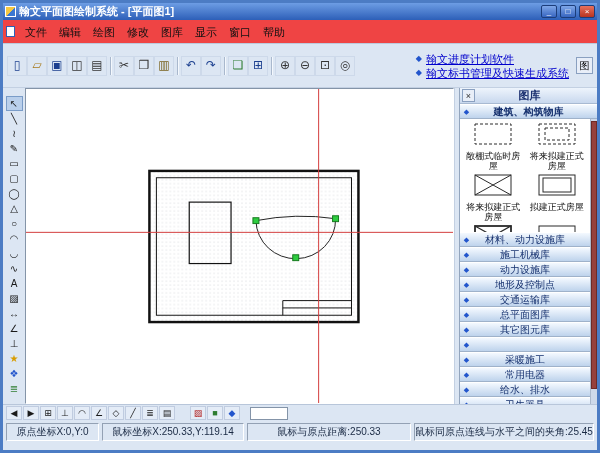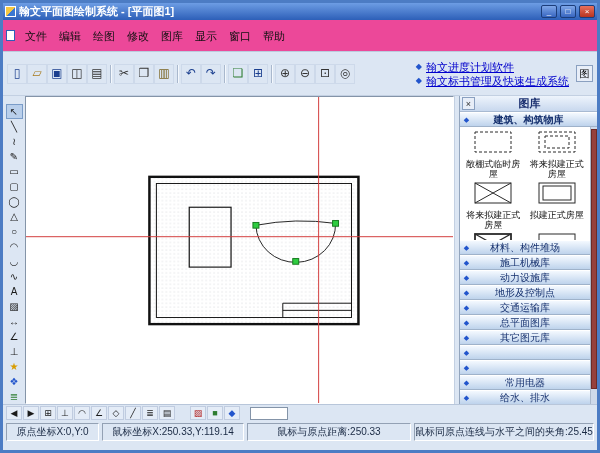--- a/index.html
+++ b/index.html
@@ -5,21 +5,21 @@
   *{margin:0;padding:0;box-sizing:border-box;font-family:"Liberation Sans","DejaVu Sans",sans-serif;}
   body{width:600px;height:453px;overflow:hidden;background:#fff;}
   .window{width:600px;height:453px;border:3px solid #4c7cc4;background:#dce6f3;display:flex;flex-direction:column;}
   
   .titlebar{height:17px;background:linear-gradient(180deg,#6d9de4,#2d5fb8);display:flex;align-items:center;padding:0 2px;gap:3px;flex:none;}
   .app-icon{width:11px;height:11px;background:linear-gradient(135deg,#f5c842 0 50%,#3a77d2 50% 100%);border:1px solid #fff;flex:none;}
   .title-text{color:#fff;font-size:11px;font-weight:bold;flex:1;white-space:nowrap;overflow:hidden;line-height:15px;}
   .win-btn{width:16px;height:13px;font-size:8px;line-height:10px;color:#fff;background:linear-gradient(180deg,#7fa7e8,#3765c0);border:1px solid #1c3d7a;border-radius:2px;padding:0;text-align:center;}
   .win-btn.close{background:linear-gradient(180deg,#e8705c,#b83420);}
   
-  .menubar{height:32px;background:#ec4899;border-bottom:1px solid #bccadd;display:flex;align-items:center;padding:0 3px;gap:1px;flex:none;}
+  .menubar{height:24px;background:#ef4444;border-bottom:1px solid #bccadd;display:flex;align-items:center;padding:0 3px;gap:1px;flex:none;}
   .doc-icon{width:9px;height:11px;background:#fff;border:1px solid #2d5fb8;margin-right:3px;flex:none;}
   .menu-item{font-size:11px;padding:0 6px;color:#111;line-height:14px;}
   
   .toolbar{height:44px;background:#dce6f3;display:flex;align-items:center;padding:0 4px;border-bottom:1px solid #c3d0e2;flex:none;}
   .tb-buttons{display:flex;align-items:center;}
   .tb-btn{width:20px;height:20px;background:transparent;border:1px solid #cdd9ea;font-size:12px;line-height:17px;text-align:center;padding:0;}
   .tb-sep{width:1px;height:18px;background:#a9b8cd;margin:0 3px;box-shadow:1px 0 0 #f4f8fd;}
   .links{margin-left:auto;display:flex;flex-direction:column;gap:2px;padding-right:3px;}
   .link-row{display:flex;align-items:center;gap:4px;}
   .link-bullet{color:#2255cc;font-size:8px;line-height:8px;}
@@ -226,21 +226,21 @@
               <div class="thumb">
                 <div class="thumb-icon"><svg width="44" height="26" viewBox="0 0 44 26">
                     <rect x="4" y="3" width="36" height="20" fill="none" stroke="#2a2a2a" stroke-width="1"></rect>
                   </svg></div>
                 <div class="thumb-label"></div>
               </div>
             </div>
           <div class="cats">
               <div class="cat">
                 <span class="cat-icon">◆</span>
-                <span class="cat-label">材料、构件堆场</span>
+                <span class="cat-label">材料、动力设施库</span>
               </div>
               <div class="cat">
                 <span class="cat-icon">◆</span>
                 <span class="cat-label">施工机械库</span>
               </div>
               <div class="cat">
                 <span class="cat-icon">◆</span>
                 <span class="cat-label">动力设施库</span>
               </div>
               <div class="cat">
@@ -257,20 +257,21 @@
               </div>
               <div class="cat">
                 <span class="cat-icon">◆</span>
                 <span class="cat-label">其它图元库</span>
               </div>
               <div class="cat">
                 <span class="cat-icon">◆</span>
               </div>
               <div class="cat">
                 <span class="cat-icon">◆</span>
+                <span class="cat-label">采暖施工</span>
               </div>
               <div class="cat">
                 <span class="cat-icon">◆</span>
                 <span class="cat-label">常用电器</span>
               </div>
               <div class="cat">
                 <span class="cat-icon">◆</span>
                 <span class="cat-label">给水、排水</span>
               </div>
               <div class="cat">

